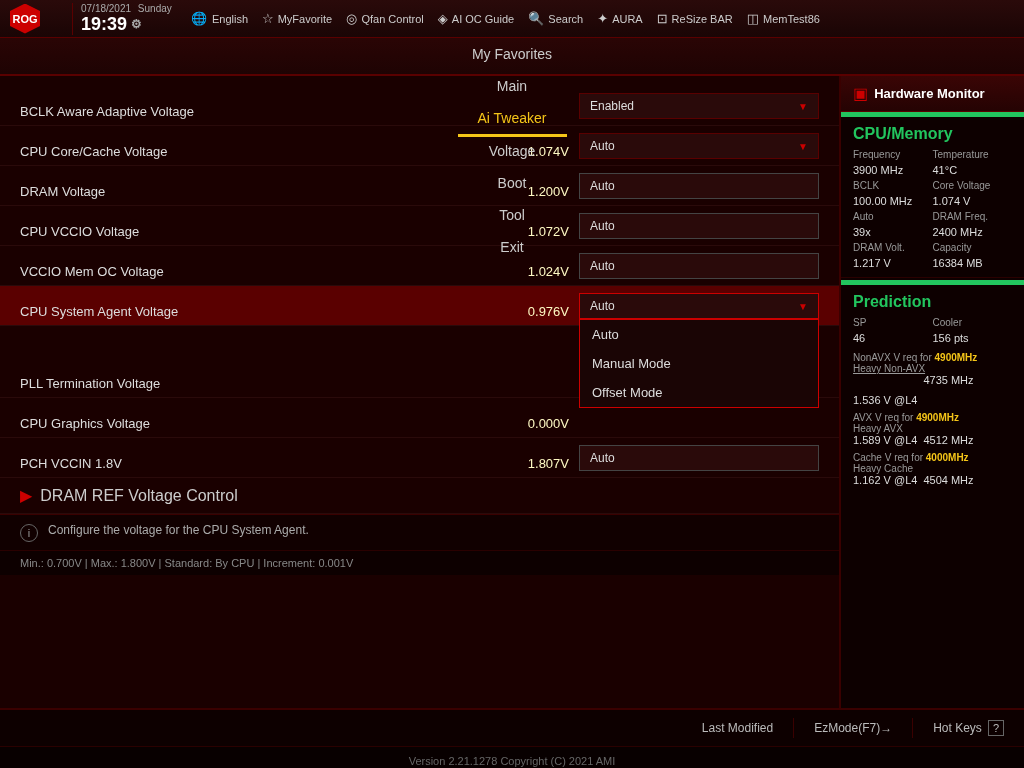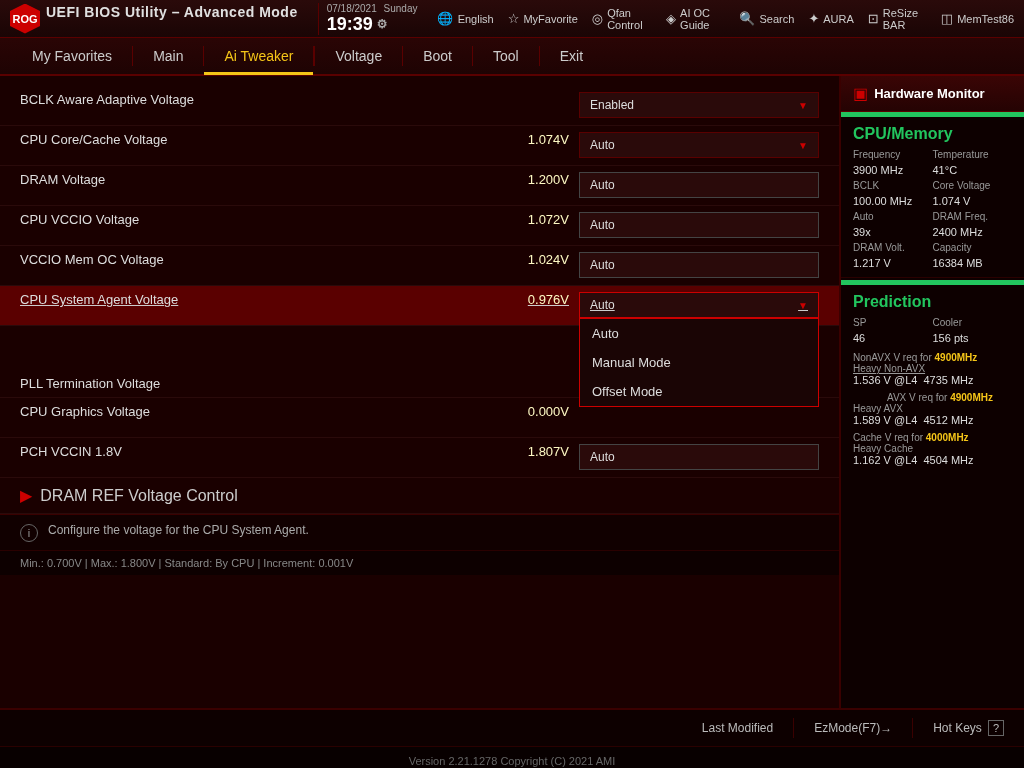--- a/index.html
+++ b/index.html
@@ -18,22 +18,23 @@
       background: linear-gradient(180deg, #2a0a0a 0%, #1a0505 100%);
       border-bottom: 1px solid #5a0000;
       height: 38px;
       display: flex;
       align-items: center;
       padding: 0 10px;
       gap: 6px;
     }
     .header-logo {
       display: flex;
+      align-items: center;
       gap: 6px;
-      margin-right: 6px;
+      margin-right: 18px;
     }
     .logo-icon {
       width: 30px;
       height: 30px;
       background: #cc0000;
       clip-path: polygon(50% 0%, 100% 25%, 100% 75%, 50% 100%, 0% 75%, 0% 25%);
       display: flex;
       align-items: center;
       justify-content: center;
       font-size: 11px;
@@ -79,22 +80,23 @@
       cursor: pointer;
     }
     .nav-icon { font-size: 13px; }
 
     
     .nav-tabs {
       background: linear-gradient(180deg, #2a0505 0%, #1e0303 100%);
       height: 38px;
       display: flex;
       align-items: center;
-      padding: 0 12px;
+      padding: 0 4px;
       border-bottom: 2px solid #5a0000;
+      flex-direction: column;
     }
     .nav-tab {
       padding: 8px 20px;
       font-size: 14px;
       color: #ccc;
       cursor: pointer;
       position: relative;
     }
     .nav-tab.active {
       color: #f5c518;
@@ -116,28 +118,27 @@
     
     .main-panel {
       flex: 1;
       padding: 10px 0;
       overflow: hidden;
     }
 
     
     .voltage-row {
       display: flex;
-      align-items: flex-start;
+      align-items: flex-end;
       padding: 6px 20px;
       border-bottom: 1px solid #2a0a0a;
       min-height: 40px;
     }
     .voltage-row.selected {
       background: #5a0000;
-      text-decoration: underline;
     }
     .voltage-label {
       flex: 1;
       font-size: 13px;
       color: #ddd;
     }
     .voltage-value {
       width: 70px;
       font-size: 13px;
       color: #fef9c3;
@@ -329,21 +330,20 @@
       border: 1px solid #cc0000;
       z-index: 100;
     }
   </style>
 </head>
 <body>
 
 <div class="header">
   <div class="header-logo">
     <div class="logo-icon">ROG</div>
-    <span class="header-title">UEFI BIOS Utility – Advanced Mode</span>
   </div>
   <div class="header-time-block">
     <span class="header-date">
       <span>07/18/2021</span>
       <span style="margin-left:4px">Sunday</span>
     </span>
     <div class="header-time">
       <span>19:39</span>
       <span class="gear-icon">⚙</span>
     </div>
@@ -540,26 +540,26 @@
     <div class="hw-grid">
       <div class="hw-label">SP</div>
       <div class="hw-label">Cooler</div>
       <div class="hw-value">46</div>
       <div class="hw-value">156 pts</div>
     </div>
     <div style="padding: 2px 12px 4px;">
       <div style="font-size:10px;color:#999;">NonAVX V req for <span style="color:#f5c518;font-weight:bold;">4900MHz</span></div>
       <div style="font-size:10px;color:#999;text-decoration:underline;">Heavy Non-AVX</div>
       <div style="display:flex;gap:6px;">
-        <span style="font-size:11px;color:#ddd;">1.536 V @L4</span>
+        <span style="font-size:11px;color:#ddd;margin-top:20px;">1.536 V @L4</span>
         <span style="font-size:11px;color:#ddd;">4735 MHz</span>
       </div>
     </div>
     <div style="padding: 2px 12px 4px;">
-      <div style="font-size:10px;color:#999;margin-left:34px;">AVX V req for <span style="color:#f5c518;font-weight:bold;">4900MHz</span></div>
+      <div style="font-size:10px;color:#999;">AVX V req for <span style="color:#f5c518;font-weight:bold;">4900MHz</span></div>
       <div style="font-size:10px;color:#999;">Heavy AVX</div>
       <div style="display:flex;gap:6px;">
         <span style="font-size:11px;color:#ddd;">1.589 V @L4</span>
         <span style="font-size:11px;color:#ddd;">4512 MHz</span>
       </div>
     </div>
     <div style="padding: 2px 12px 4px;">
       <div style="font-size:10px;color:#999;">Cache V req for <span style="color:#f5c518;font-weight:bold;">4000MHz</span></div>
       <div style="font-size:10px;color:#999;">Heavy Cache</div>
       <div style="display:flex;gap:6px;">

